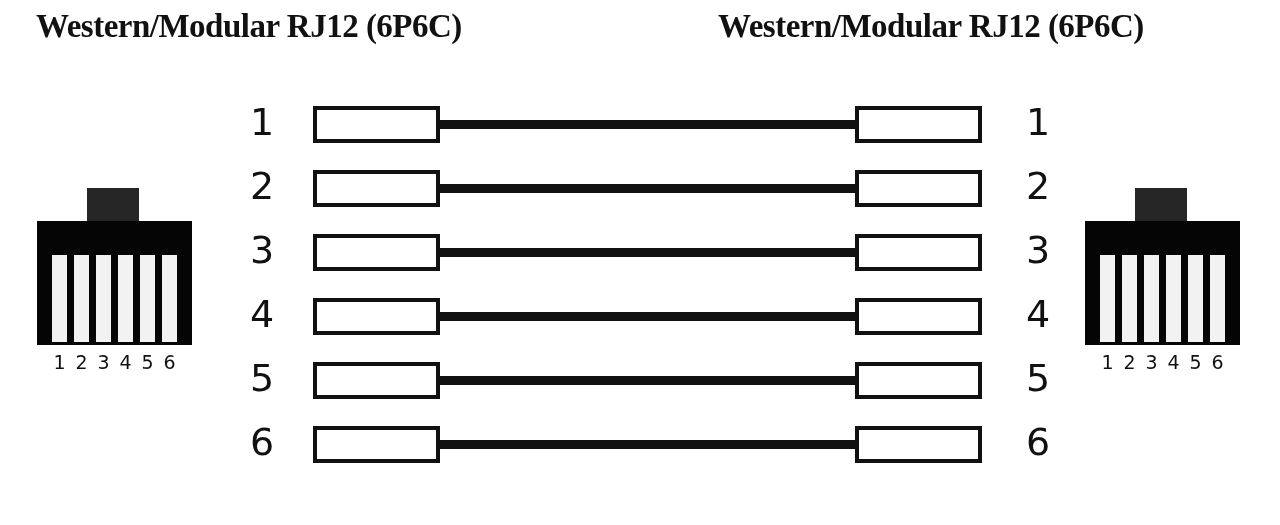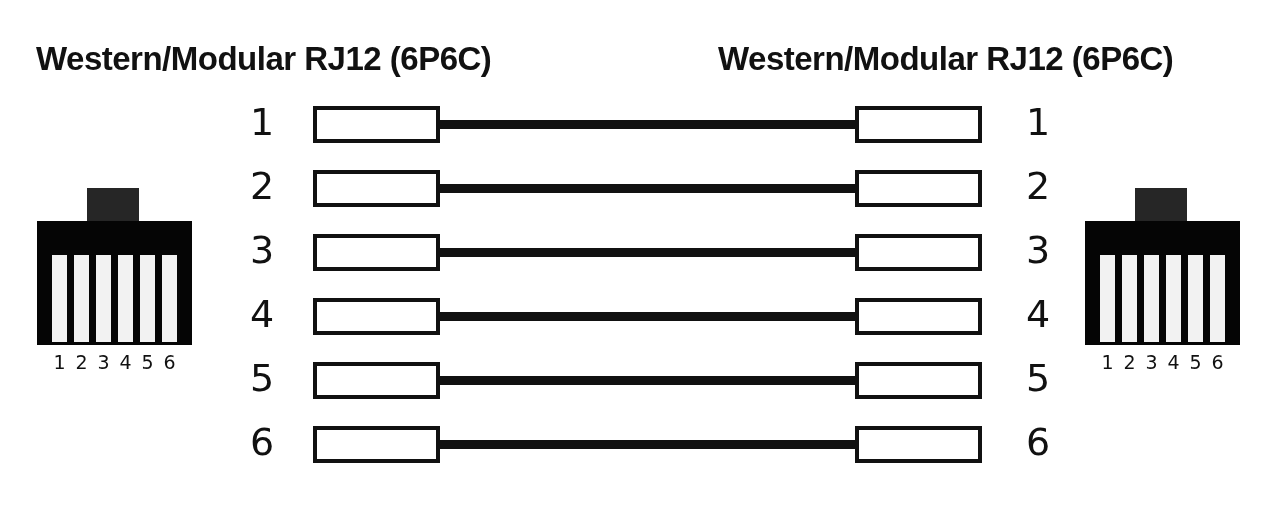--- a/index.html
+++ b/index.html
@@ -16,27 +16,26 @@
     width: 1280px;
     height: 525px;
     background: #ffffff;
     overflow: hidden;
   }
 
   
   .title {
     position: absolute;
     top: 8px;
-    font-family: Liberation Sans, sans-serif;
+    font-family: Liberation Serif, serif;
     font-weight: bold;
     font-size: 33px;
     letter-spacing: -0.5px;
     color: #111111;
     white-space: nowrap;
-    margin-top: 32px;
   }
   .title.left  { left: 36px; }
   .title.right { left: 718px; }
 
   
   .connector {
     position: absolute;
     width: 170px;
     height: 200px;
     top: 188px;

